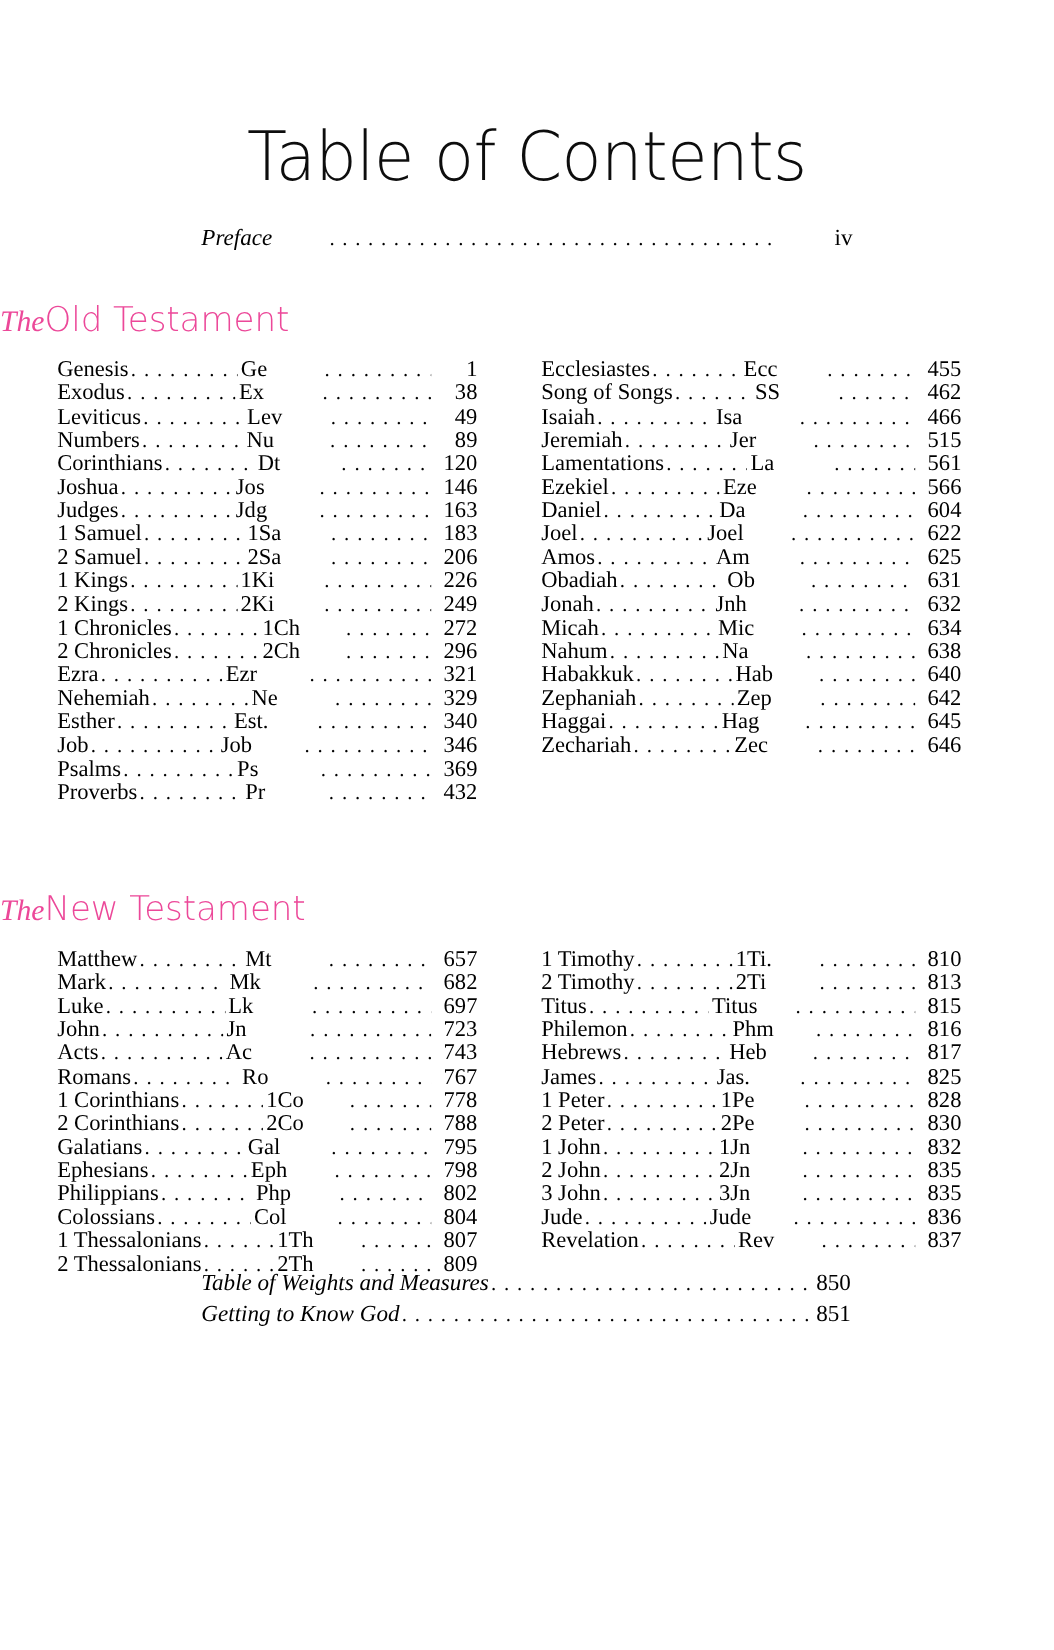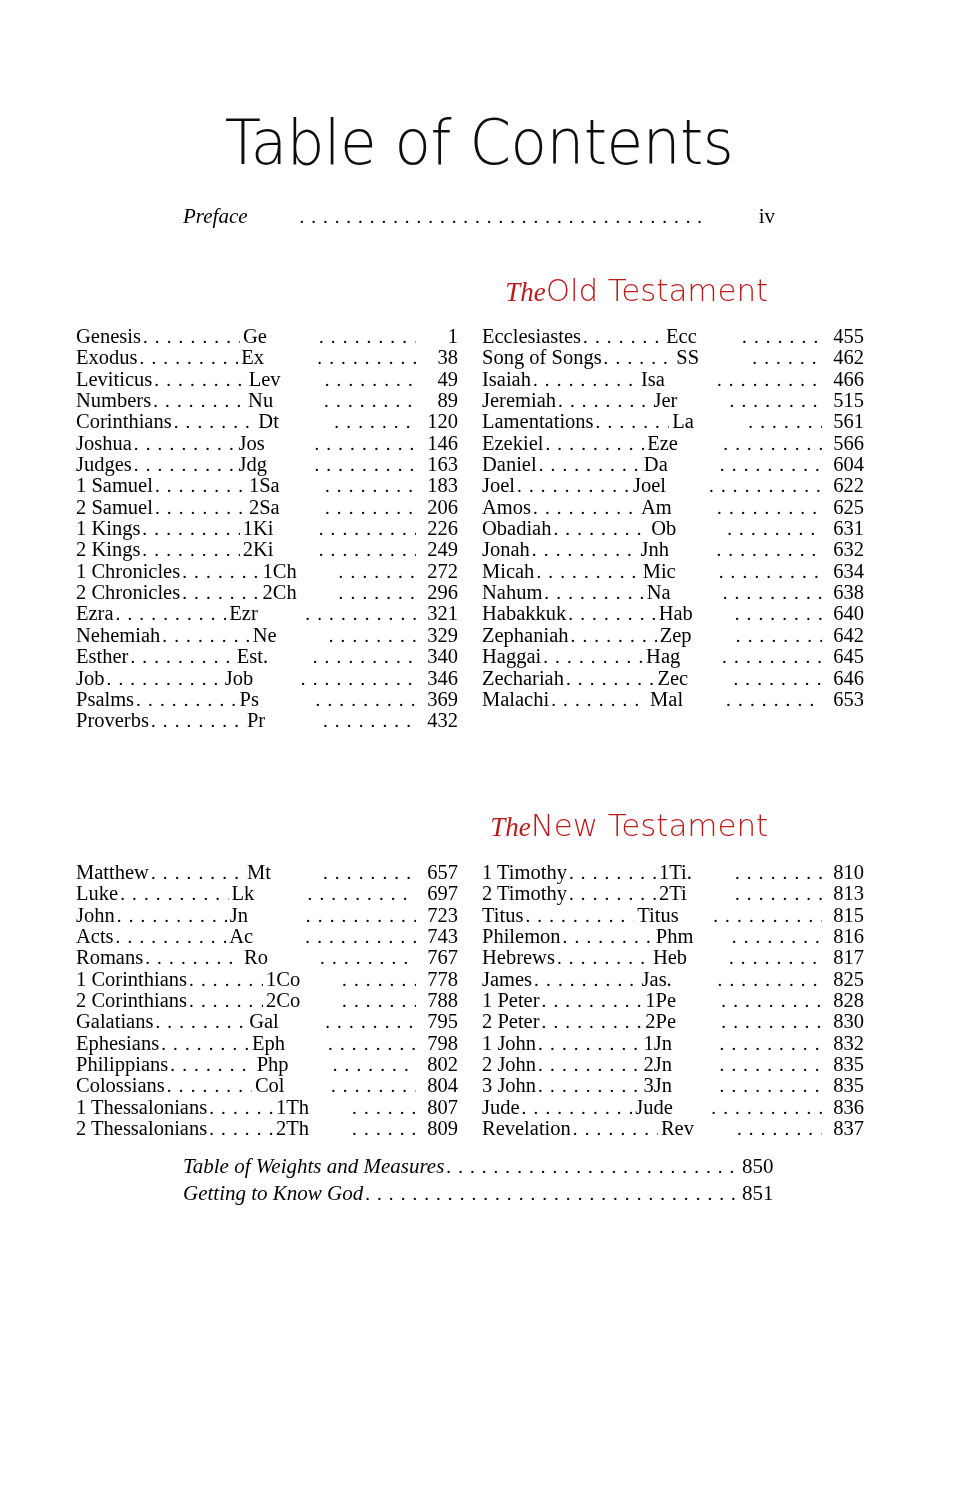--- a/index.html
+++ b/index.html
@@ -76,24 +76,24 @@
     white-space: nowrap;
     text-align: right;
     font-size: 21px;
   }
 
   
   .testament-heading {
     position: absolute;
     left: 0;
     width: 768px;
-    text-align: right;
+    text-align: left;
     font-size: 31px;
     line-height: 1;
-    color: #b91c1c;
+    color: #ec4899;
   }
   .testament-heading .the {
     font-family: "Liberation Serif", "DejaVu Serif", serif;
     font-style: italic;
     font-size: 27px;
   }
   .testament-heading .name {
     font-family: "DejaVu Sans", sans-serif;
     font-weight: 300;
     font-size: 31px;
@@ -109,22 +109,22 @@
     width: 958px;
     display: flex;
     justify-content: flex-start;
   }
   #ot-columns { top: 326px; }
   #nt-columns { top: 862px; }
 
   .book-column {
     position: relative;
   }
-  .book-column.left  { margin-left: 76px;  width: 382px; }
-  .book-column.right { margin-left: 24px;  width: 382px; }
+  .book-column.left  { margin-left: 52px;  width: 382px; }
+  .book-column.right { margin-left: 58px;  width: 382px; }
 
   .book-row {
     display: flex;
     align-items: baseline;
     height: 21.35px;
     font-size: 20.5px;
     line-height: 21.35px;
     white-space: nowrap;
   }
   .bk-name {
@@ -469,42 +469,42 @@
           <span class="bk-tail"></span>
           <span class="bk-page">645</span>
         </div>
         <div class="book-row">
           <span class="bk-name">Zechariah</span>
           <span class="bk-mid"></span>
           <span class="bk-abbr">Zec</span>
           <span class="bk-tail"></span>
           <span class="bk-page">646</span>
         </div>
-        <div class="book-row">
-          <span class="bk-name">Malachi</span>
-          <span class="bk-mid"></span>
-          <span class="bk-abbr">Mal</span>
-          <span class="bk-tail"></span>
-          <span class="bk-page">653</span>
-        </div>
       </div>
   </div>
 
   <div class="testament-heading" id="nt-heading">
     <span class="the">The</span><span class="name">New Testament</span>
   </div>
 
   <div class="book-columns" id="nt-columns">
     <div class="book-column left" id="nt-left">
         <div class="book-row">
           <span class="bk-name">Matthew</span>
           <span class="bk-mid"></span>
           <span class="bk-abbr">Mt</span>
           <span class="bk-tail"></span>
           <span class="bk-page">657</span>
+        </div>
+        <div class="book-row">
+          <span class="bk-name">Mark</span>
+          <span class="bk-mid"></span>
+          <span class="bk-abbr">Mk</span>
+          <span class="bk-tail"></span>
+          <span class="bk-page">682</span>
         </div>
         <div class="book-row">
           <span class="bk-name">Luke</span>
           <span class="bk-mid"></span>
           <span class="bk-abbr">Lk</span>
           <span class="bk-tail"></span>
           <span class="bk-page">697</span>
         </div>
         <div class="book-row">
           <span class="bk-name">John</span>

